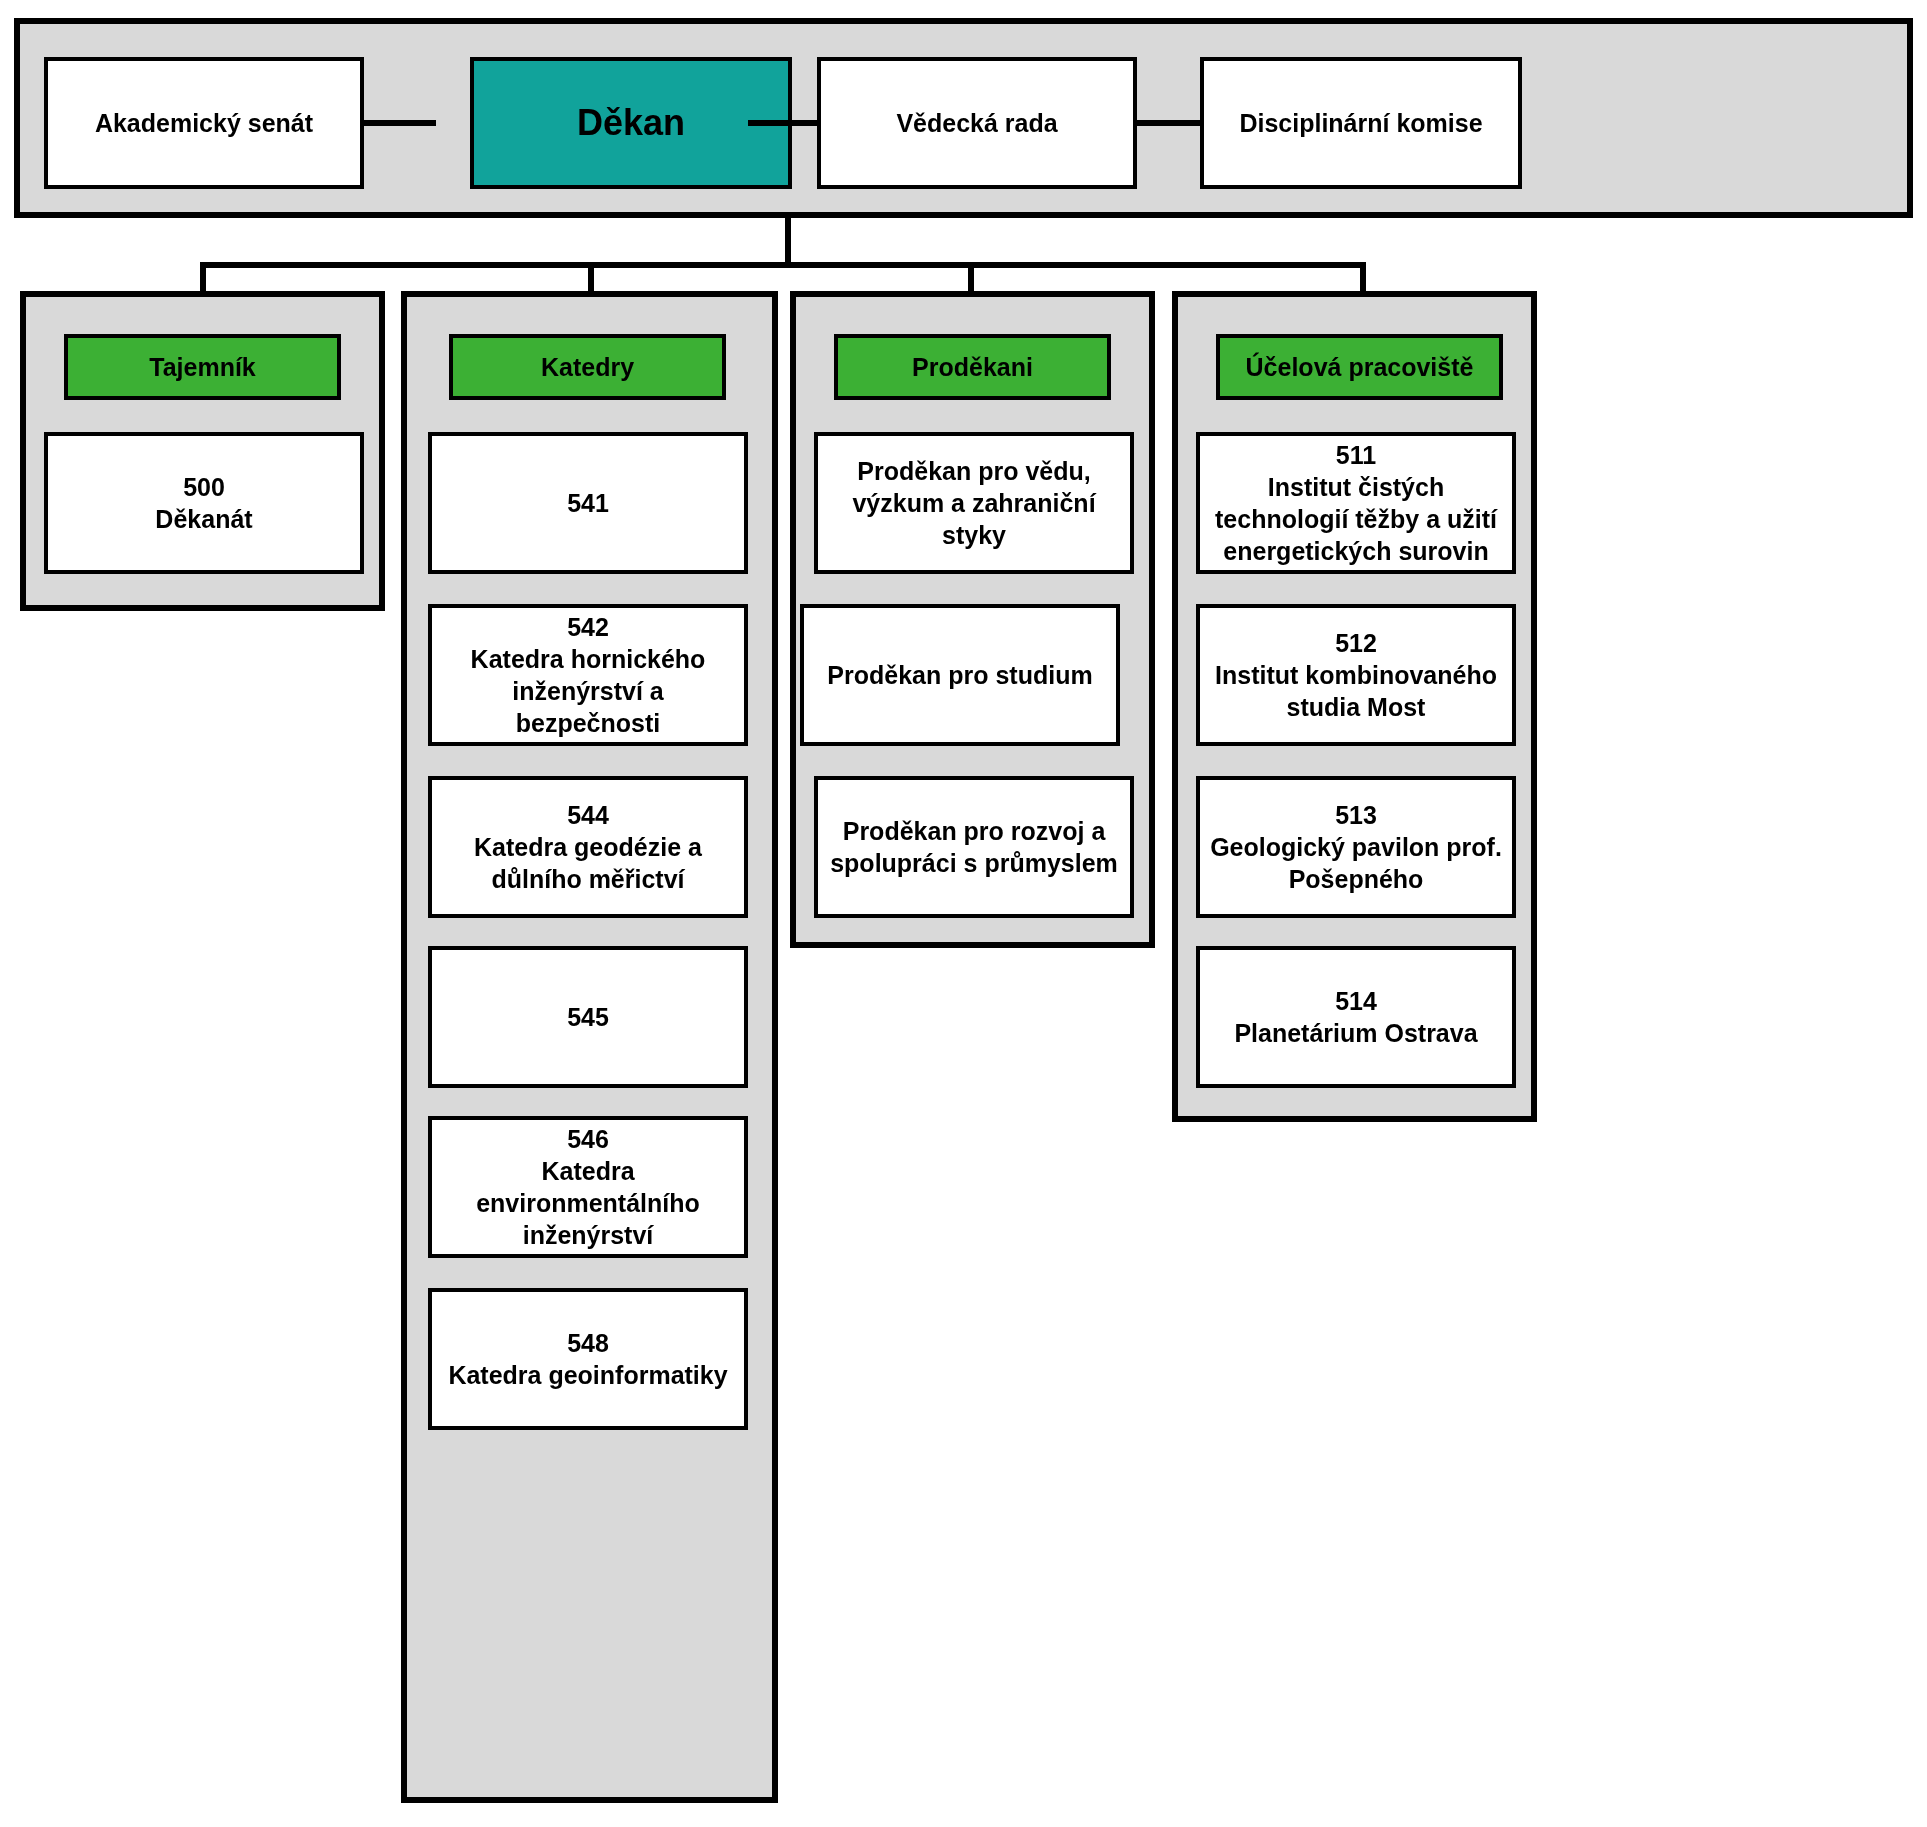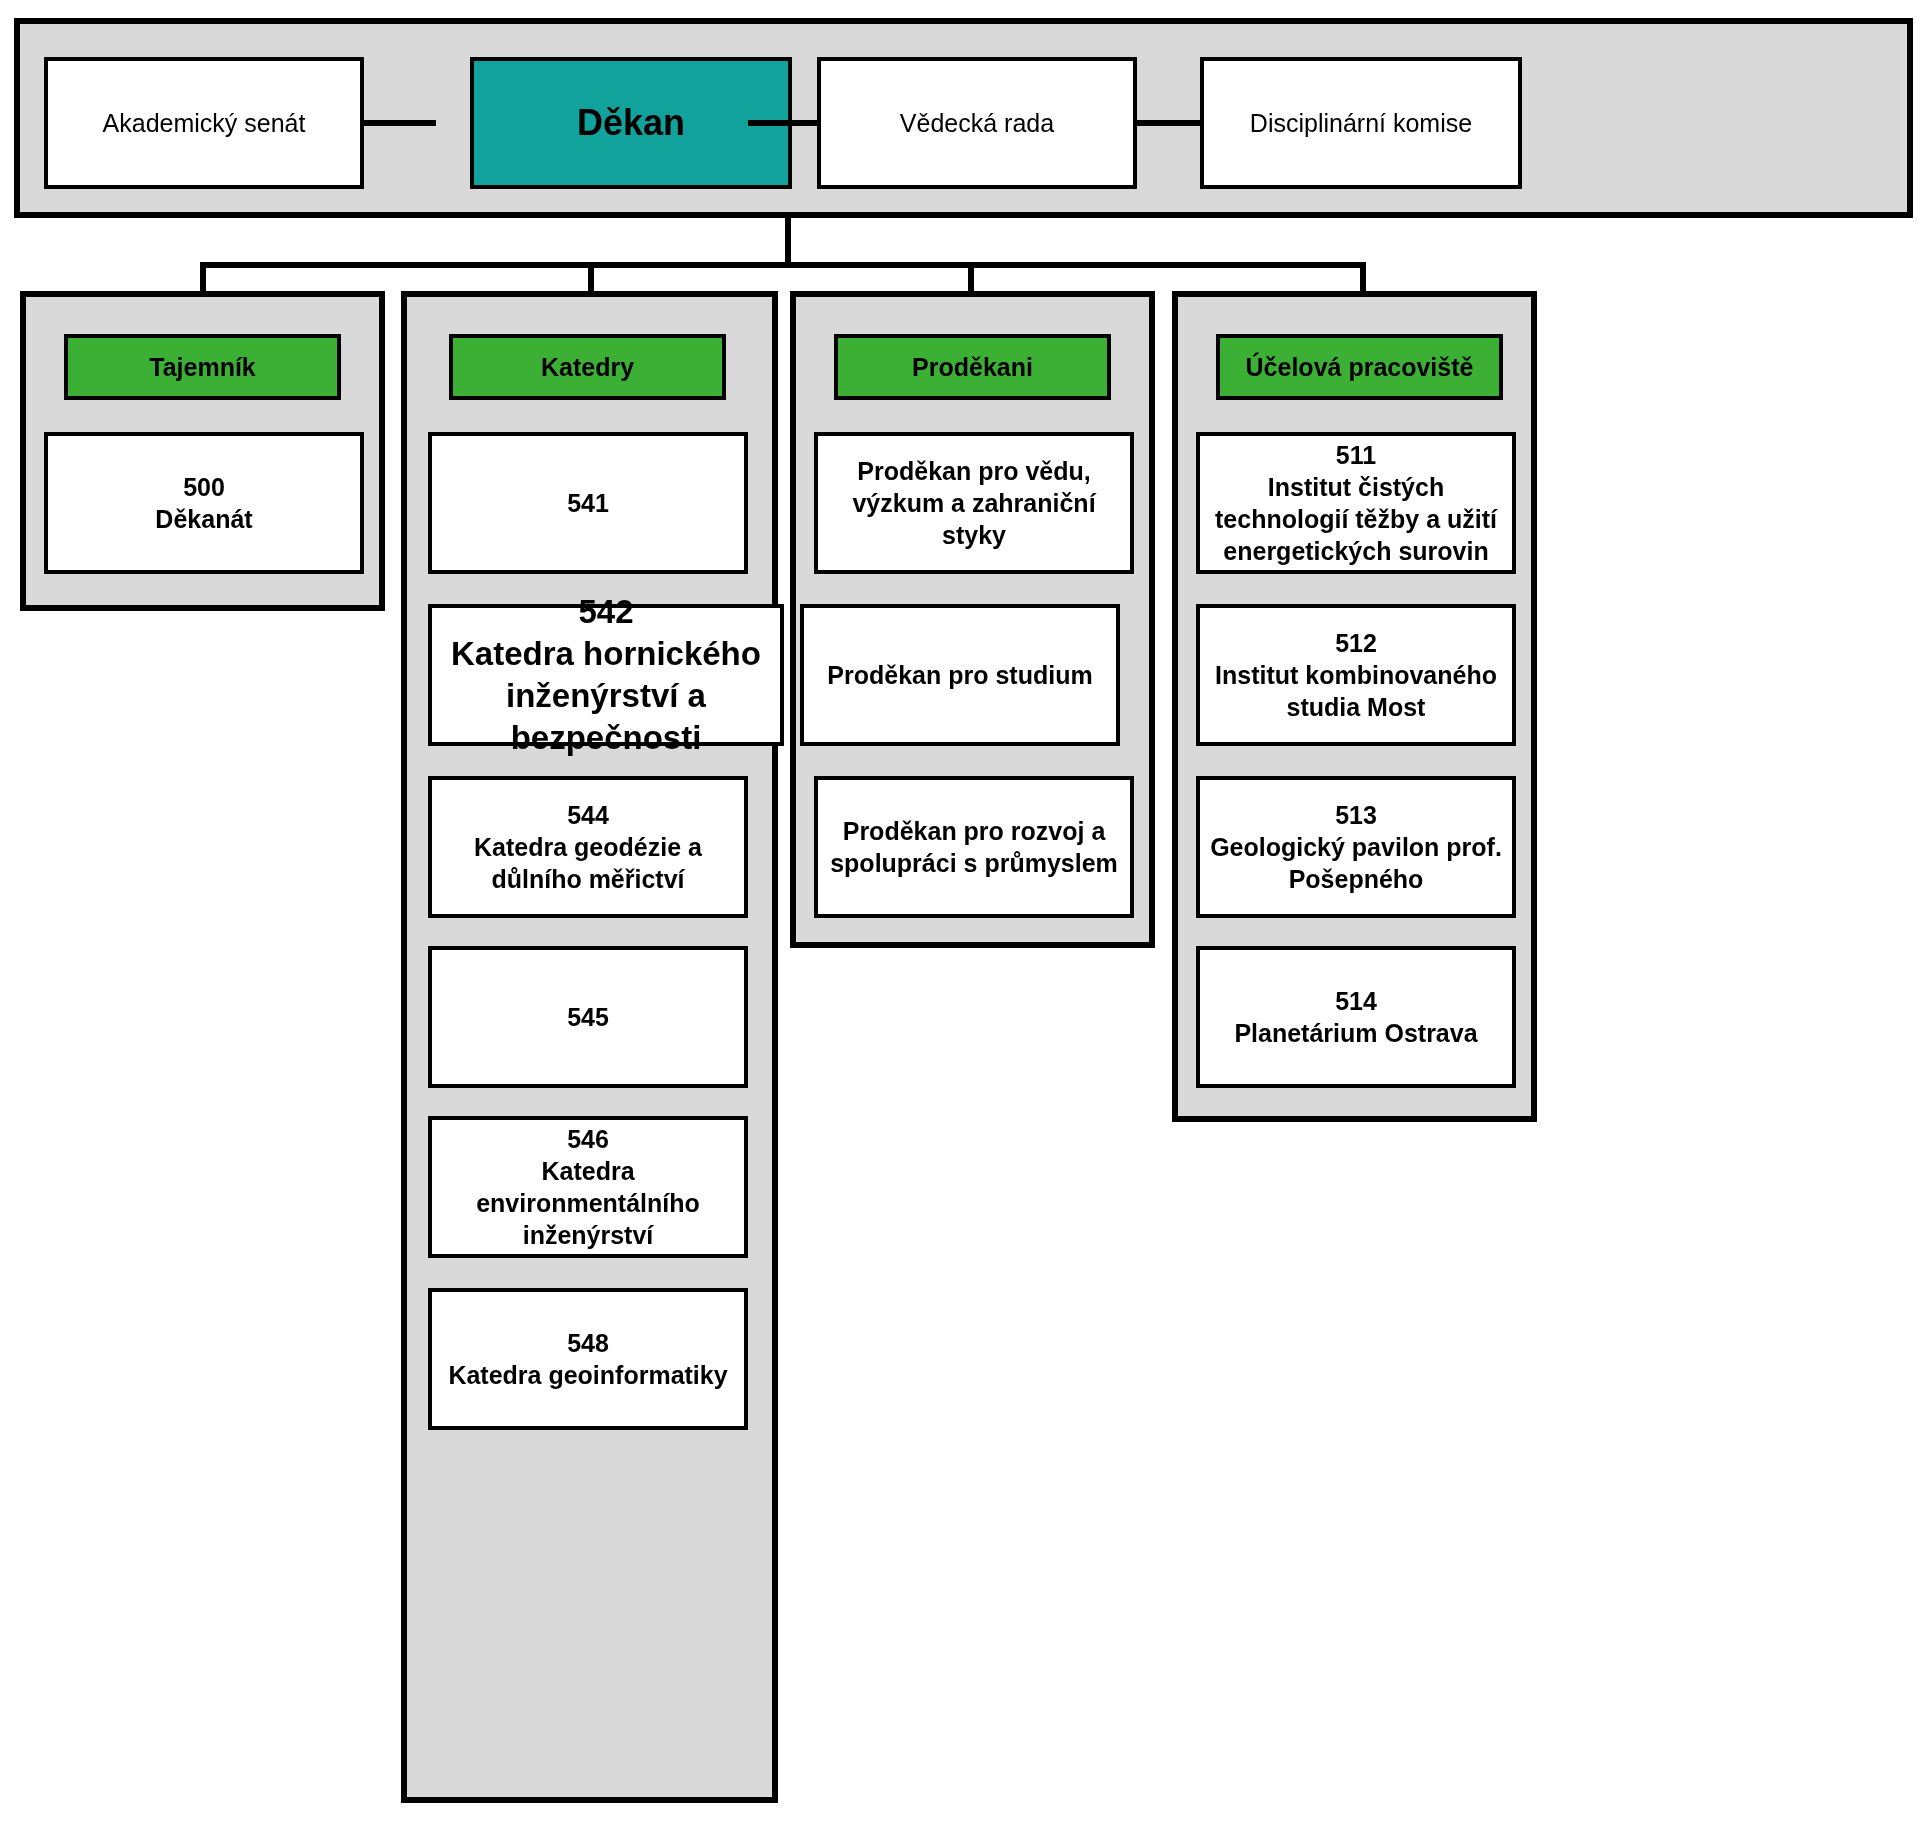--- a/index.html
+++ b/index.html
@@ -29,21 +29,21 @@
     background: #ffffff;
     display: flex;
     align-items: center;
     justify-content: center;
     text-align: center;
     font-weight: bold;
     color: #000000;
     line-height: 1.28;
     padding: 2px 8px;
   }
-  .node.plain { font-weight: normal; }
+  .node.plain { font-weight: bold; }
   .node.teal  { background: #11a39b; }
   .node.green { background: #3cb034; }
 
   
   .line-h {
     position: absolute;
     background: #000000;
     height: 6px;
   }
   .line-v {
@@ -103,21 +103,21 @@
 
 <div class="panel" style="left:401px; top:291px; width:377px; height:1512px;"></div>
 
 <div class="node green" style="left:449px; top:334px; width:277px; height:66px; font-size:25px;">
   <span class="title">Katedry</span>
 </div>
 
 <div class="node" style="left:428px; top:432px; width:320px; height:142px; font-size:25px; flex-direction:column;">
   <span class="code">541</span>
 </div>
-<div class="node" style="left:428px; top:604px; width:356px; height:142px; font-size:33px; flex-direction:column;">
+<div class="node" style="left:428px; top:604px; width:320px; height:142px; font-size:25px; flex-direction:column;">
   <span class="code">542</span>
   <span class="title">Katedra hornického inženýrství a bezpečnosti</span>
 </div>
 <div class="node" style="left:428px; top:776px; width:320px; height:142px; font-size:25px; flex-direction:column;">
   <span class="code">544</span>
   <span class="title">Katedra geodézie a důlního měřictví</span>
 </div>
 <div class="node" style="left:428px; top:946px; width:320px; height:142px; font-size:25px; flex-direction:column;">
   <span class="code">545</span>
 </div>

